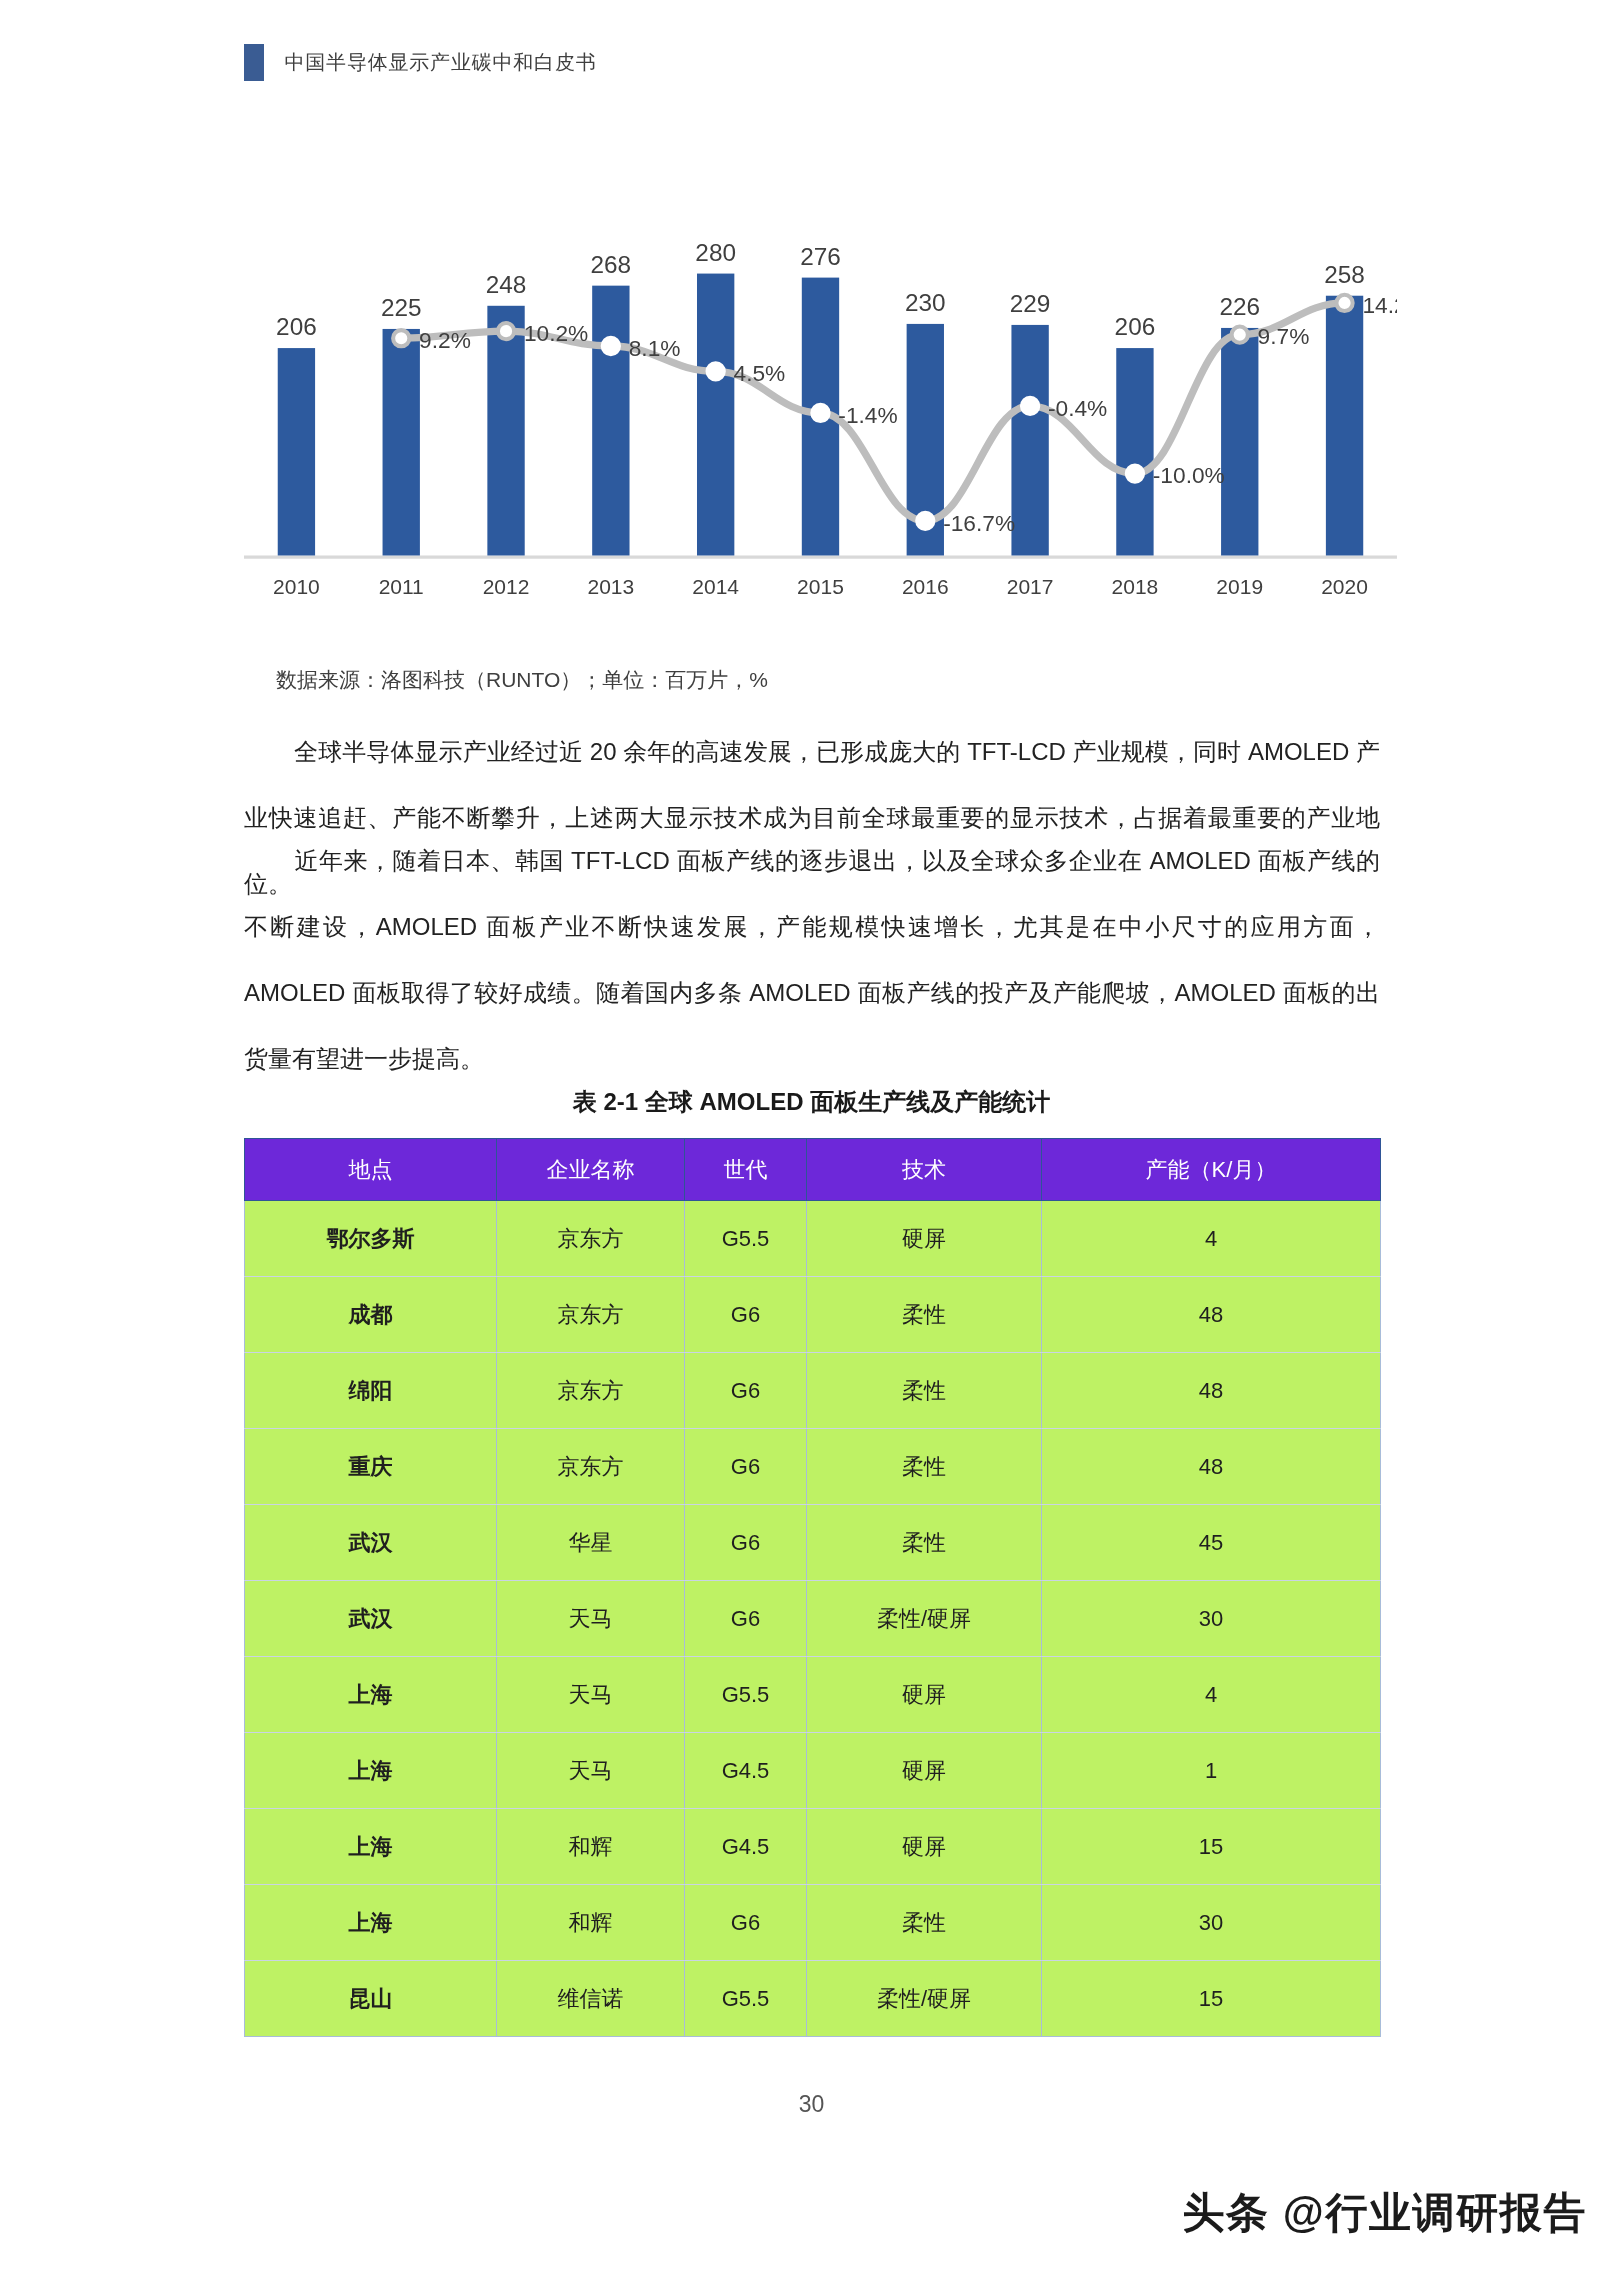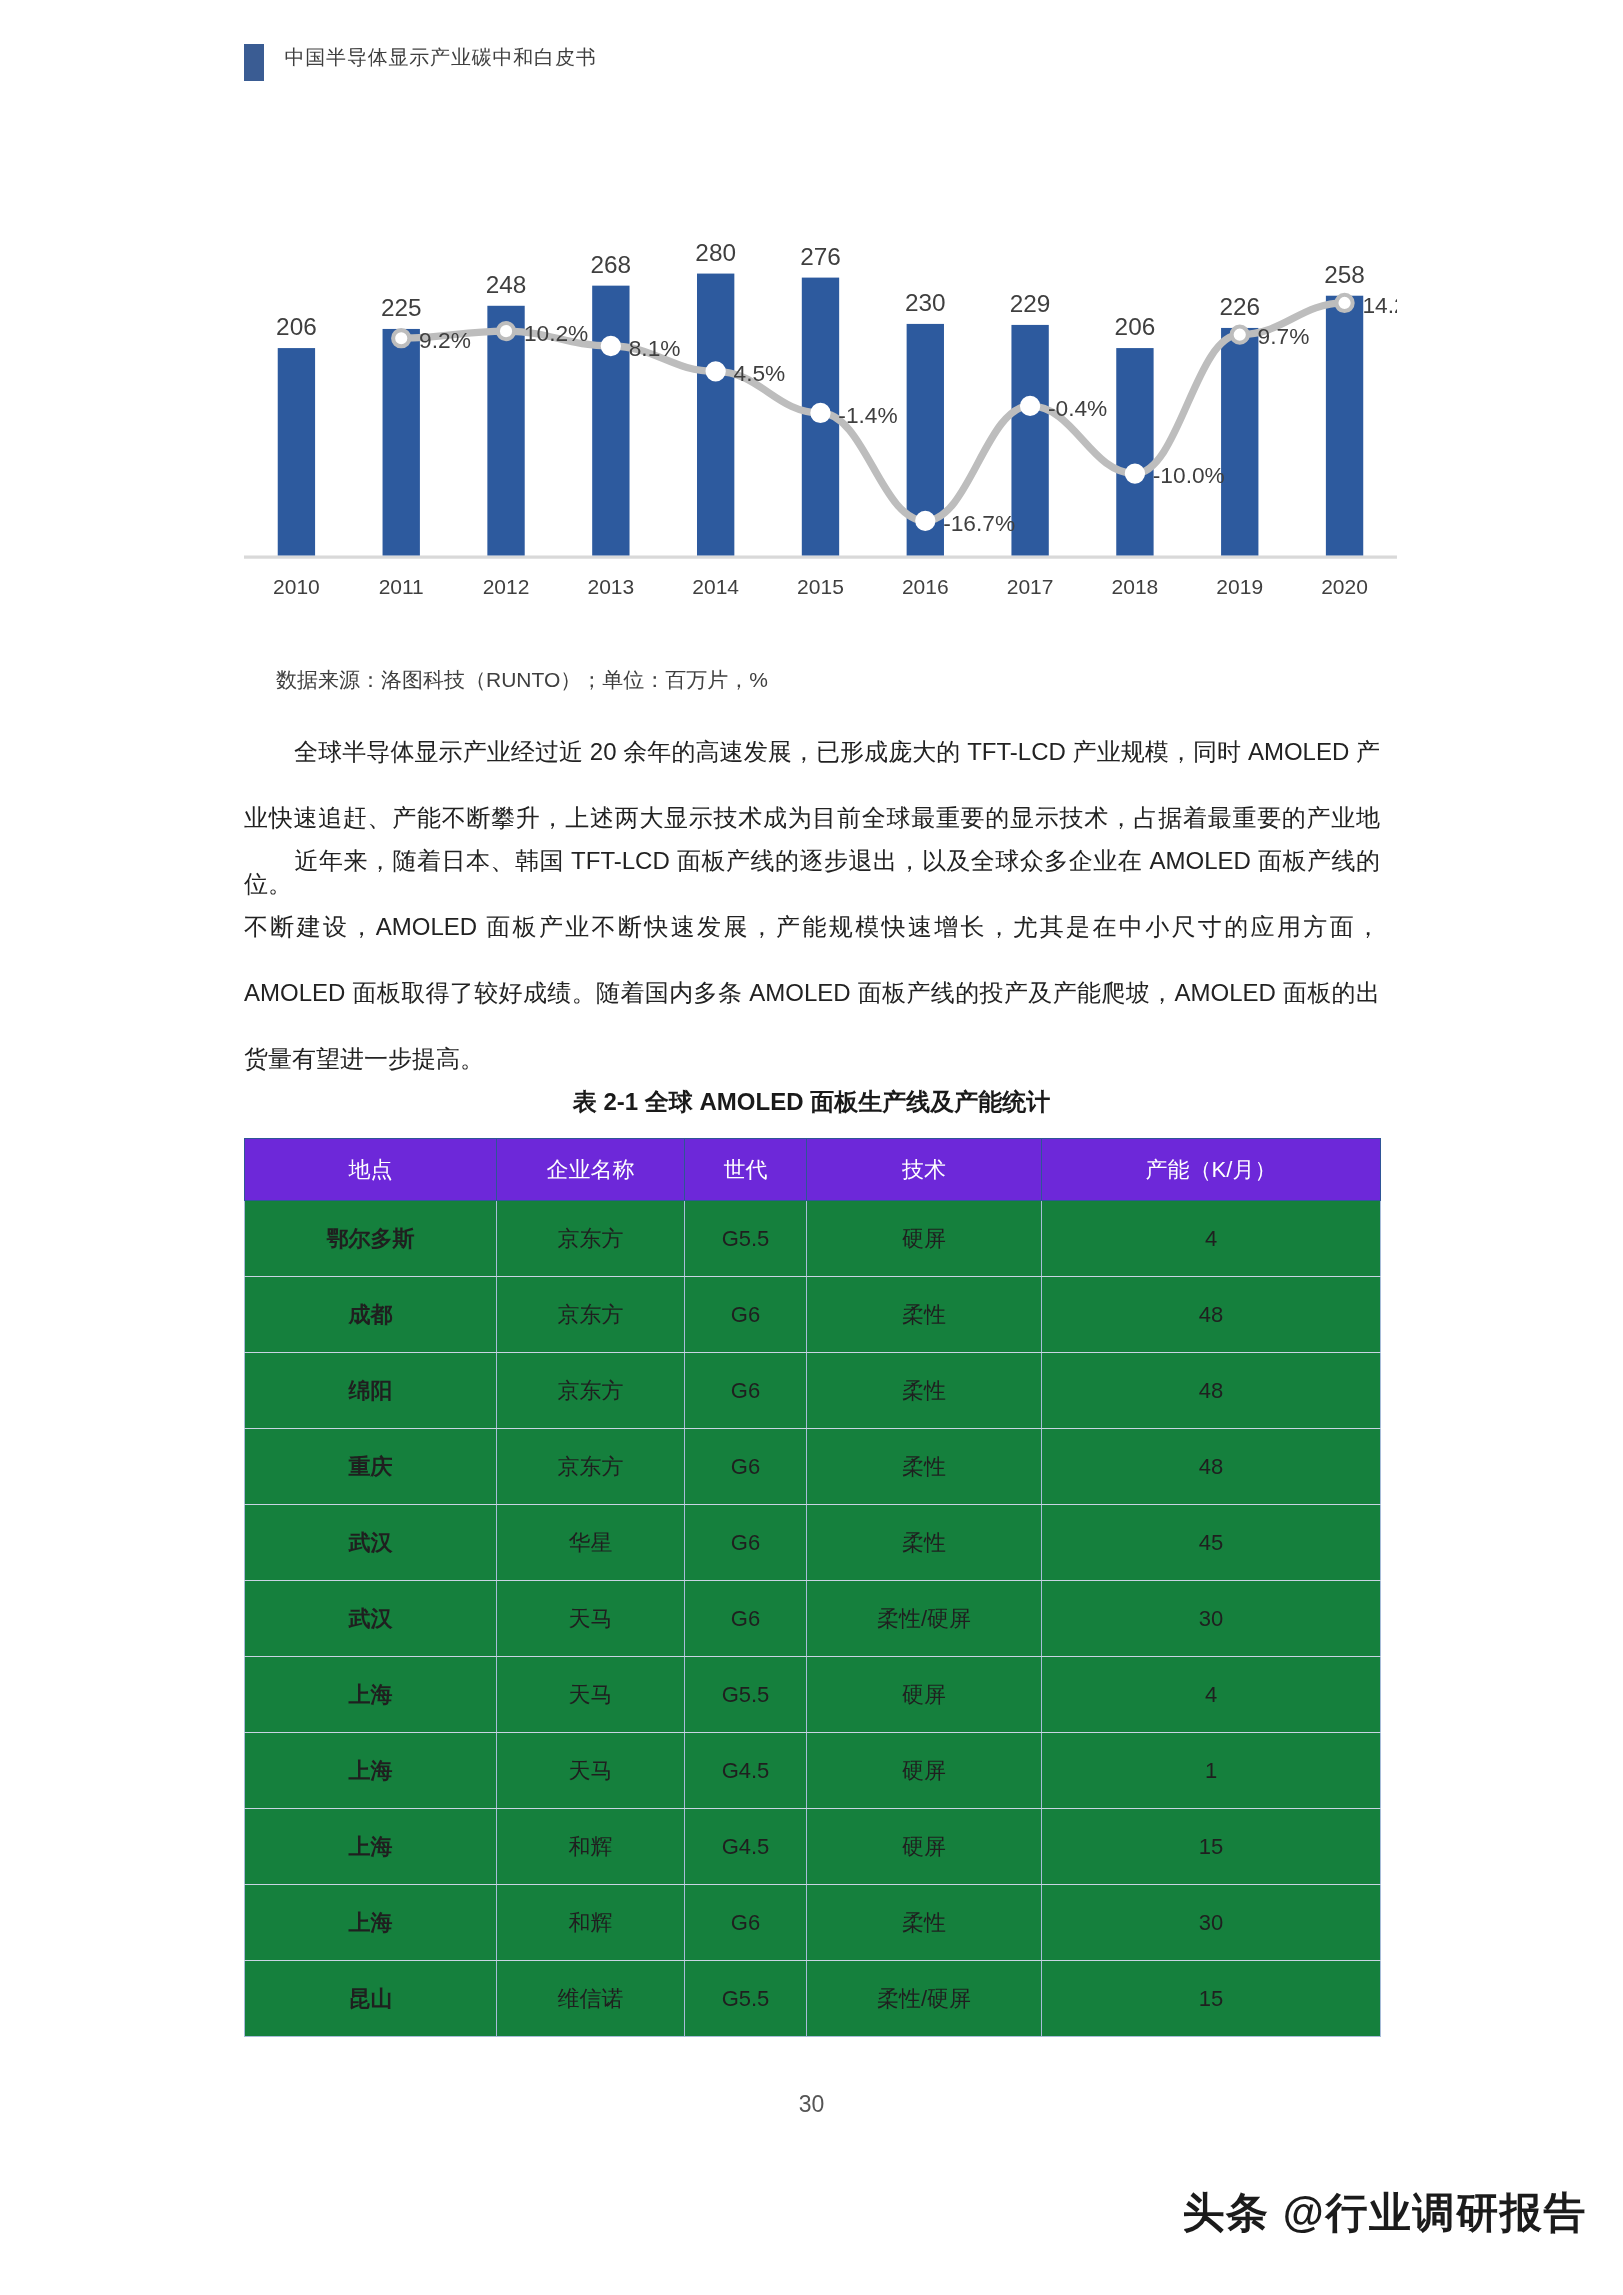--- a/index.html
+++ b/index.html
@@ -16,20 +16,21 @@
     background: #ffffff;
     overflow: hidden;
   }
 
   
   .header {
     position: absolute;
     top: 44px;
     left: 244px;
     display: flex;
+    align-items: center;
     gap: 21px;
   }
   .header-mark {
     width: 19.5px;
     height: 37px;
     background: #3A5C93;
   }
   .header-title {
     font-size: 20px;
     color: #3f3f3f;
@@ -145,21 +146,21 @@
     height: 62px;
     border: 0.8px solid #2F5597;
   }
   .amoled-table td {
     height: 76px;
     text-align: center;
     font-size: 22px;
     color: #1f1f1f;
     border-right: 0.8px solid #A8BCD9;
     border-bottom: 0.8px solid #C9D4E4;
-    background: #15803d;
+    background: #bef264;
   }
   .amoled-table td:first-child {
     border-left: 0.8px solid #A8BCD9;
     font-weight: bold;
   }
   .amoled-table tr:last-child td { border-bottom: 0.8px solid #A8BCD9; }
   .col-loc   { width: 252px; }
   .col-corp  { width: 188px; }
   .col-gen   { width: 122px; }
   .col-tech  { width: 235px; }

